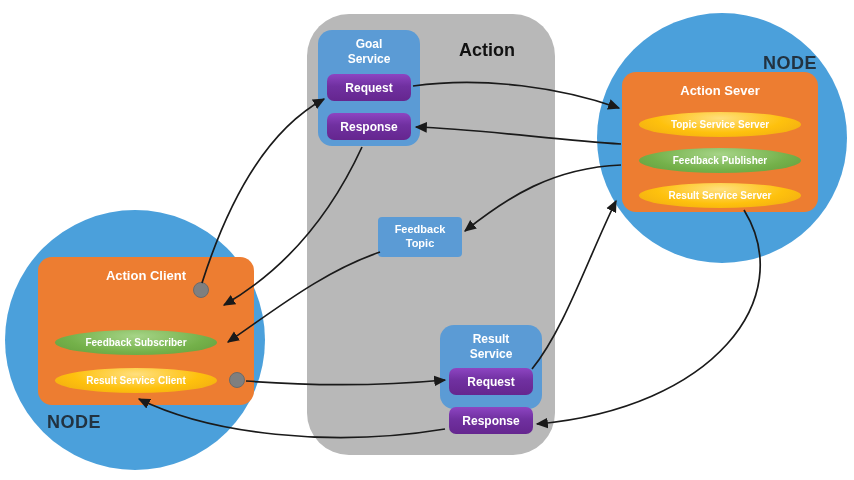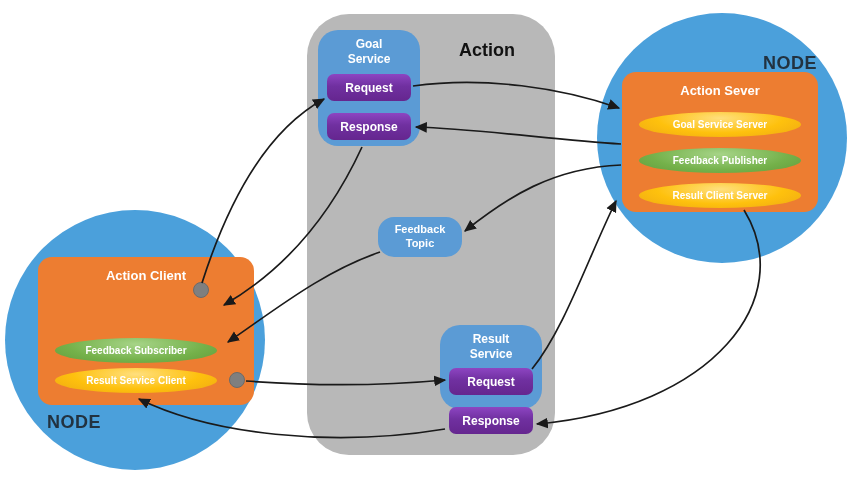--- a/index.html
+++ b/index.html
@@ -29,24 +29,24 @@
   .node-box-title { position:absolute; top:11px; left:0; width:100%; text-align:center;
                     color:#ffffff; font-weight:bold; font-size:13px; }
 
   .ellipse { position:absolute; left:17px; width:162px; height:25px; border-radius:50%;
              color:#ffffff; font-size:10px; font-weight:bold;
              display:flex; align-items:center; justify-content:center; white-space:nowrap; }
   .ellipse.gold  { background: radial-gradient(ellipse at 50% 25%, #ffdf7e 0%, #fec10d 55%, #eda714 100%); }
   .ellipse.green { background: radial-gradient(ellipse at 50% 25%, #a6d487 0%, #74b14a 60%, #639c3c 100%); }
 
   
-  .svc-box { position:absolute; background:#5b9bd5; color:#ffffff; border-radius:20px; }
+  .svc-box { position:absolute; background:#5b9bd5; color:#ffffff; border-radius:14px; }
   .svc-box.goal     { left:318px; top:30px;  width:102px; height:116px; }
   .svc-box.result   { left:440px; top:325px; width:102px; height:84px; }
-  .svc-box.feedback { left:378px; top:217px; width:84px;  height:40px; border-radius:16px; }
+  .svc-box.feedback { left:378px; top:217px; width:84px;  height:40px; border-radius:4px; }
   .svc-title { position:absolute; top:7px; left:0; width:100%; text-align:center;
                font-size:12px; font-weight:bold; line-height:15px; }
   .svc-box.feedback .svc-title { top:5px; font-size:11px; line-height:14px; }
   .tl { display:block; }
 
   .btn { position:absolute; left:9px; width:84px; height:27px;
          background:linear-gradient(180deg,#8d45c2 0%, #7030a0 45%, #65268f 100%);
          border-radius:7px; color:#ffffff; font-weight:bold; font-size:12px;
          display:flex; align-items:center; justify-content:center; }
 
@@ -64,30 +64,30 @@
 
 <div class="canvas">
 
   <div class="gray-container"></div>
   <div class="action-title">Action</div>
 
   <div class="circle server"></div>
   <div class="node-label server">NODE</div>
   <div class="node-box server">
     <div class="node-box-title">Action Sever</div>
-    <div class="ellipse gold" style="top:40px">Goal Service Server</div>
+    <div class="ellipse gold" style="top:40px">Topic Service Server</div>
     <div class="ellipse green" style="top:76px">Feedback Publisher</div>
-    <div class="ellipse gold" style="top:111px">Result Client Server</div>
+    <div class="ellipse gold" style="top:111px">Result Service Server</div>
   </div>
 
   <div class="circle client"></div>
   <div class="node-label client">NODE</div>
   <div class="node-box client">
     <div class="node-box-title">Action Client</div>
-    <div class="ellipse green" style="top:81px">Feedback Subscriber</div>
+    <div class="ellipse green" style="top:73px">Feedback Subscriber</div>
     <div class="ellipse gold" style="top:111px">Result Service Client</div>
   </div>
 
   <div class="svc-box goal">
     <div class="svc-title">
       <span class="tl">Goal</span>
       <span class="tl">Service</span>
     </div>
     <div class="btn" style="top:44px">Request</div>
     <div class="btn" style="top:83px">Response</div>

